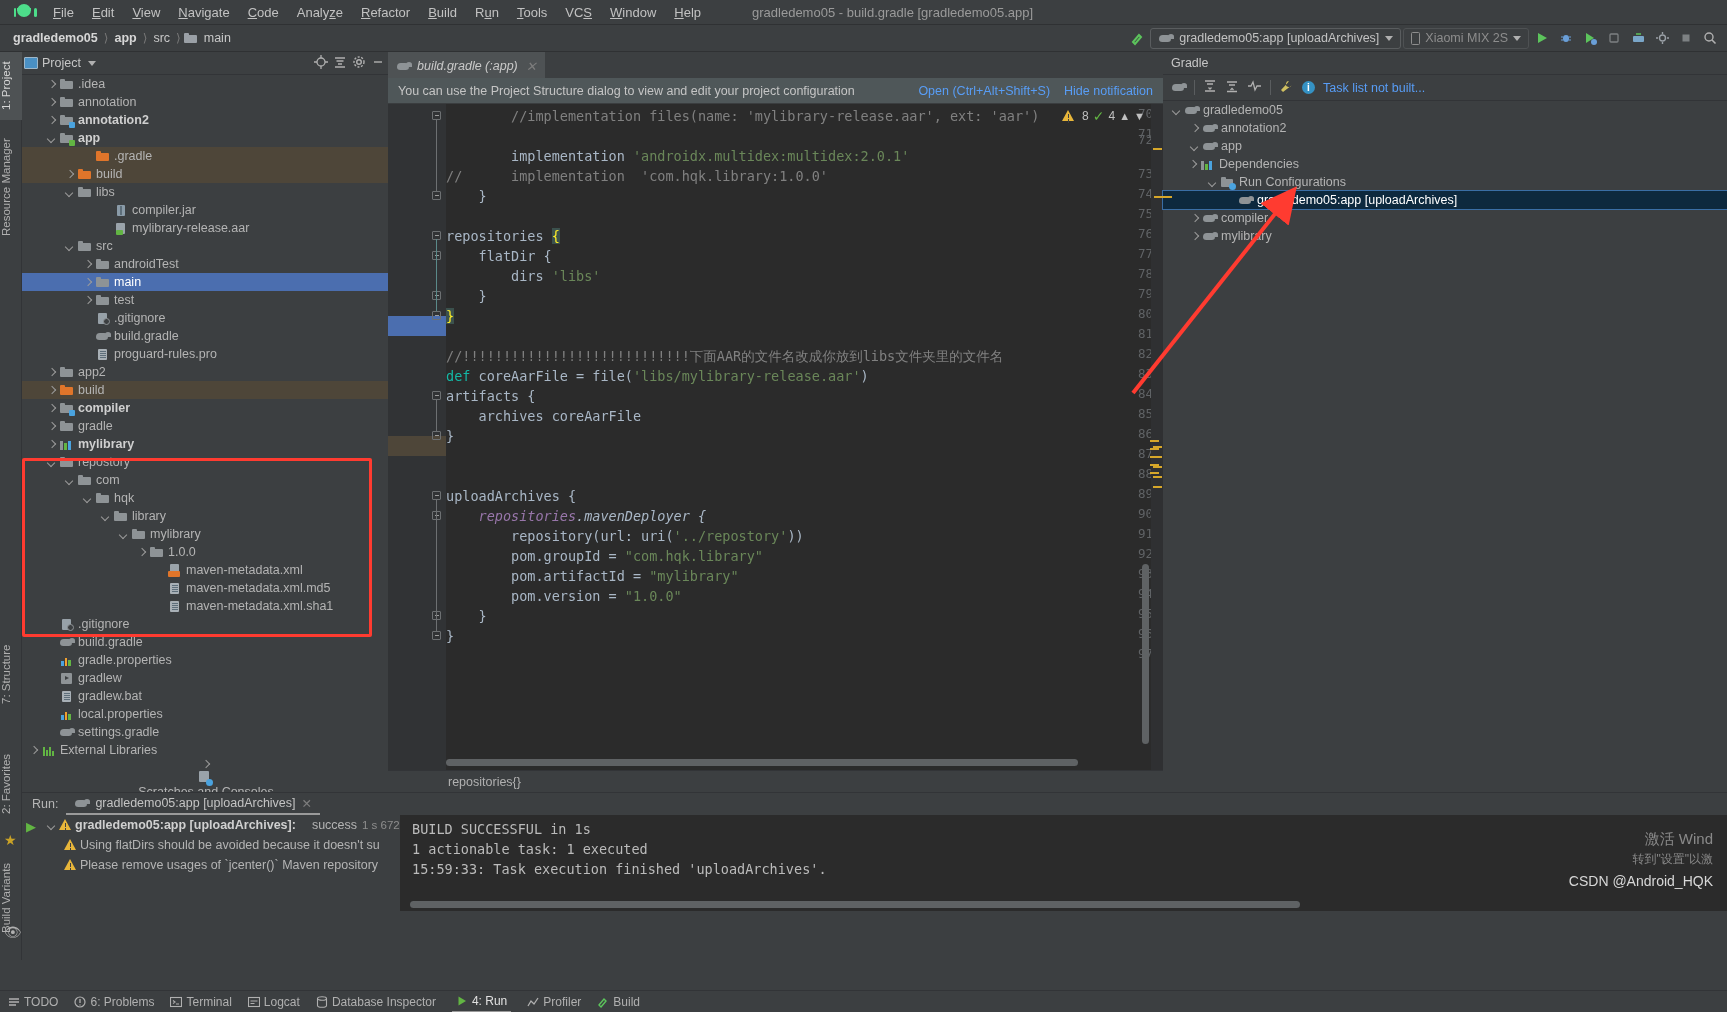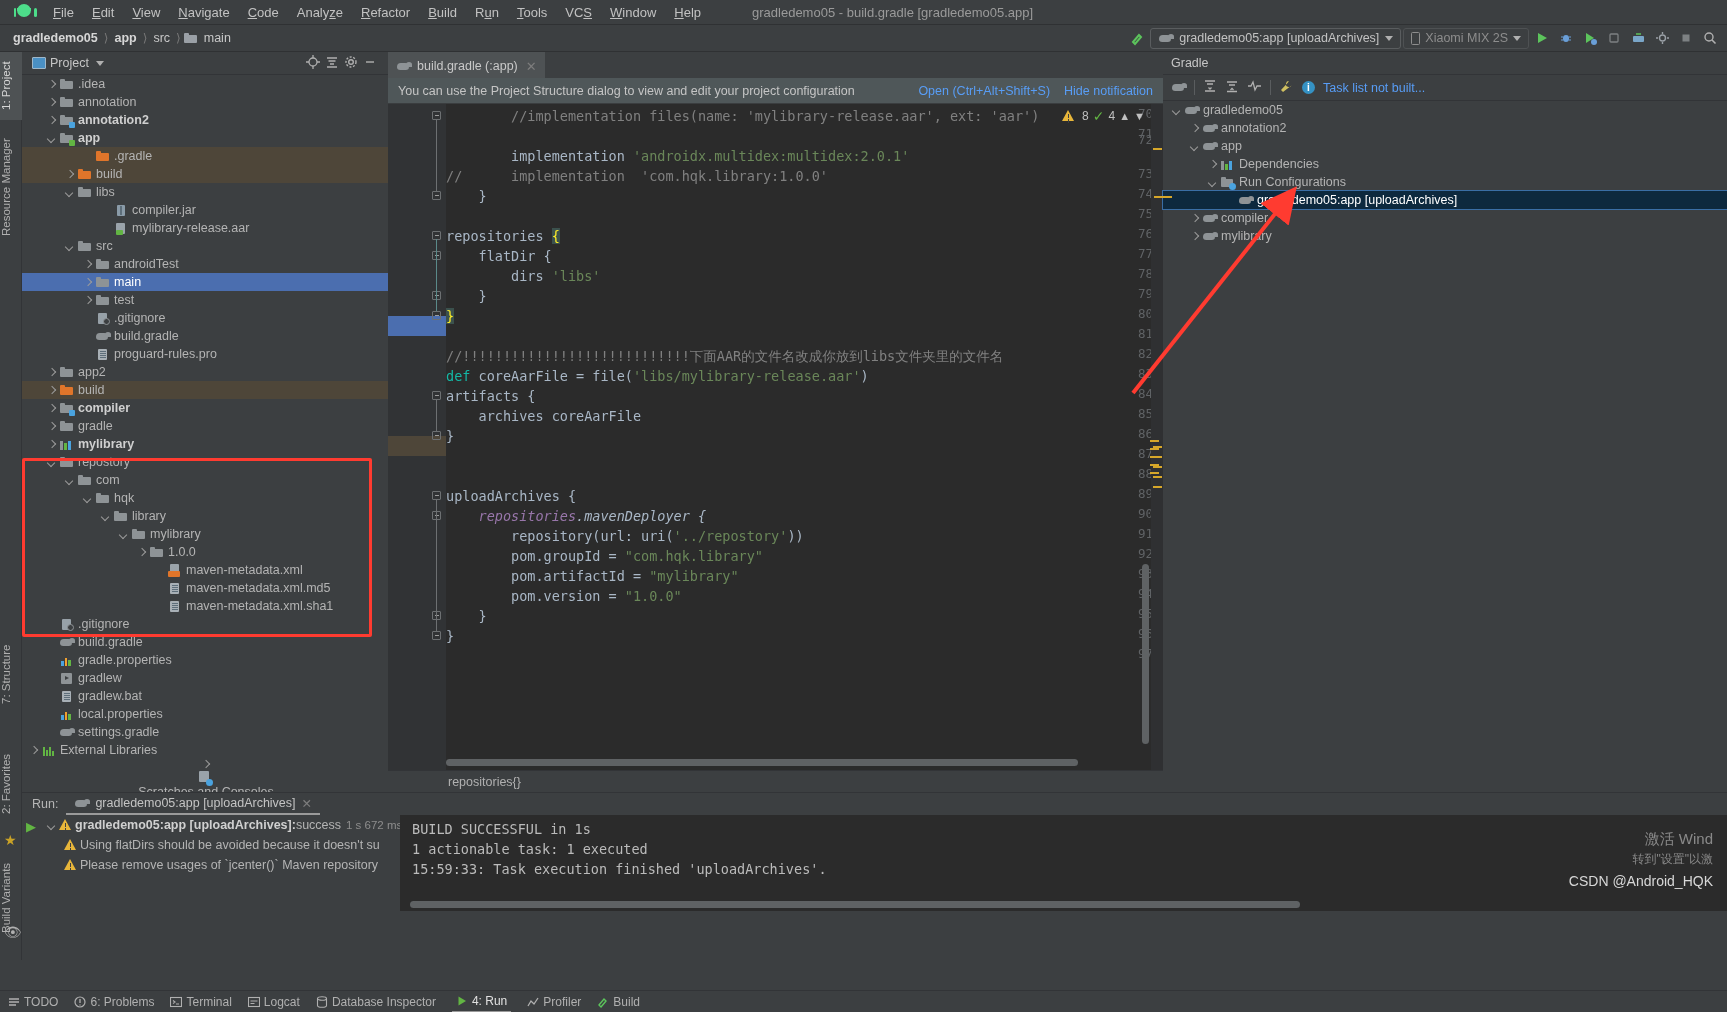--- a/index.html
+++ b/index.html
@@ -98,21 +98,21 @@
     writing-mode:vertical-rl; transform:rotate(180deg);
     text-align:center; color:#b0b0b0; font-size:11.5px; white-space:nowrap;
     padding:4px 0;
   }
   .vtab.sel { background:#4e5254; color:#d6d6d6; }
 
   
   .projwin { position:absolute; left:22px; top:52px; width:366px; height:740px; background:#3c3f41; }
   .projhdr {
     height:23px; display:flex; align-items:center; background:#3c3f41;
-    border-bottom:1px solid #323437; padding:0 8px;
+    border-bottom:1px solid #323437; padding:0 0;
   }
   .projhdr .ttl { color:#c6c6c6; font-size:12.5px; margin-left:4px; }
   .proj-ico { width:14px;height:12px;background:#4a90c4;border:1px solid #9fb7c9;border-radius:1px;margin-left:2px; }
   .hdr-actions { margin-left:auto; display:flex; align-items:center; gap:5px; padding-right:3px; }
   .tree {
     position:absolute; left:0; top:23px; width:366px; height:717px;
     background:#3c3f41; overflow:hidden;
   }
   .row {
     height:18px; display:flex; align-items:center; font-size:12.5px; color:#b4b4b4;
@@ -173,21 +173,21 @@
   .ico.modlib .bars s:nth-child(1){left:0;height:9px;background:#8e9396;}
   .ico.modlib .bars s:nth-child(2){left:4px;height:7px;background:#62b543;}
   .ico.modlib .bars s:nth-child(3){left:8px;height:9px;background:#4aa3df;}
 
   .redbox {
     position:absolute; border:3px solid #ff3b30; border-radius:2px; pointer-events:none;
   }
 
   
   .editor { position:absolute; left:388px; top:52px; width:775px; height:740px; background:#2b2b2b; }
-  .tabstrip { height:26px; background:#3c3f41; display:flex; align-items:flex-end; }
+  .tabstrip { height:26px; background:#3c3f41; display:flex; align-items:flex-end;font-style:italic; }
   .etab {
     height:26px; display:flex; align-items:center; gap:6px;
     background:#4e5254; padding:0 8px; color:#c9c9c9; font-size:12.5px;
     border-top:2px solid #4e5254;
   }
   .etab .x { color:#7d7d7d; font-size:13px; margin-left:2px; }
   .notifbar {
     height:26px; background:#4f5759; display:flex; align-items:center;
     padding:0 10px; font-size:12.5px; color:#c5c5c5; border-bottom:1px solid #3a3d3f;
   }
@@ -948,21 +948,21 @@
           </span>
           <span>annotation2</span>
         </div>
         <div class="grow" style="padding-left: 26px;">
           <span class="arrow d"></span>
           <span class="ico elephant">
             <b></b>
           </span>
           <span>app</span>
         </div>
-        <div class="grow" style="padding-left: 44px;">
+        <div class="grow" style="padding-left: 24px;">
           <span class="arrow r"></span>
           <span class="ico deps">
             <span class="bars">
               <s></s>
               <s></s>
               <s></s>
             </span>
           </span>
           <span>Dependencies</span>
         </div>
@@ -1028,21 +1028,21 @@
         <span style="color:#7d7d7d;">✕</span>
       </div>
     </div>
     <div class="runbody">
       <div class="run-left">
         <div style="position:absolute;left:4px;top:4px;color:#62b543;font-size:13px;">▶</div>
         <div class="run-tree-row" style="padding-left:24px;">
           <span class="arrow d"></span>
           <span class="warn-ico"></span>
           <span style="font-weight:bold;color:#d0d0d0;">gradledemo05:app [uploadArchives]:</span>
-          <span style="margin-left:0;">success</span>
+          <span style="margin-left:16px;">success</span>
           <span style="margin-left:5px;color:#8d8d8d;font-size:11.5px;">1 s 672 ms</span>
         </div>
         <div class="run-tree-row" style="padding-left:42px;">
           <span class="warn-ico"></span>
           <span>Using flatDirs should be avoided because it doesn't su</span>
         </div>
         <div class="run-tree-row" style="padding-left:42px;">
           <span class="warn-ico"></span>
           <span>Please remove usages of `jcenter()` Maven repository</span>
         </div>

